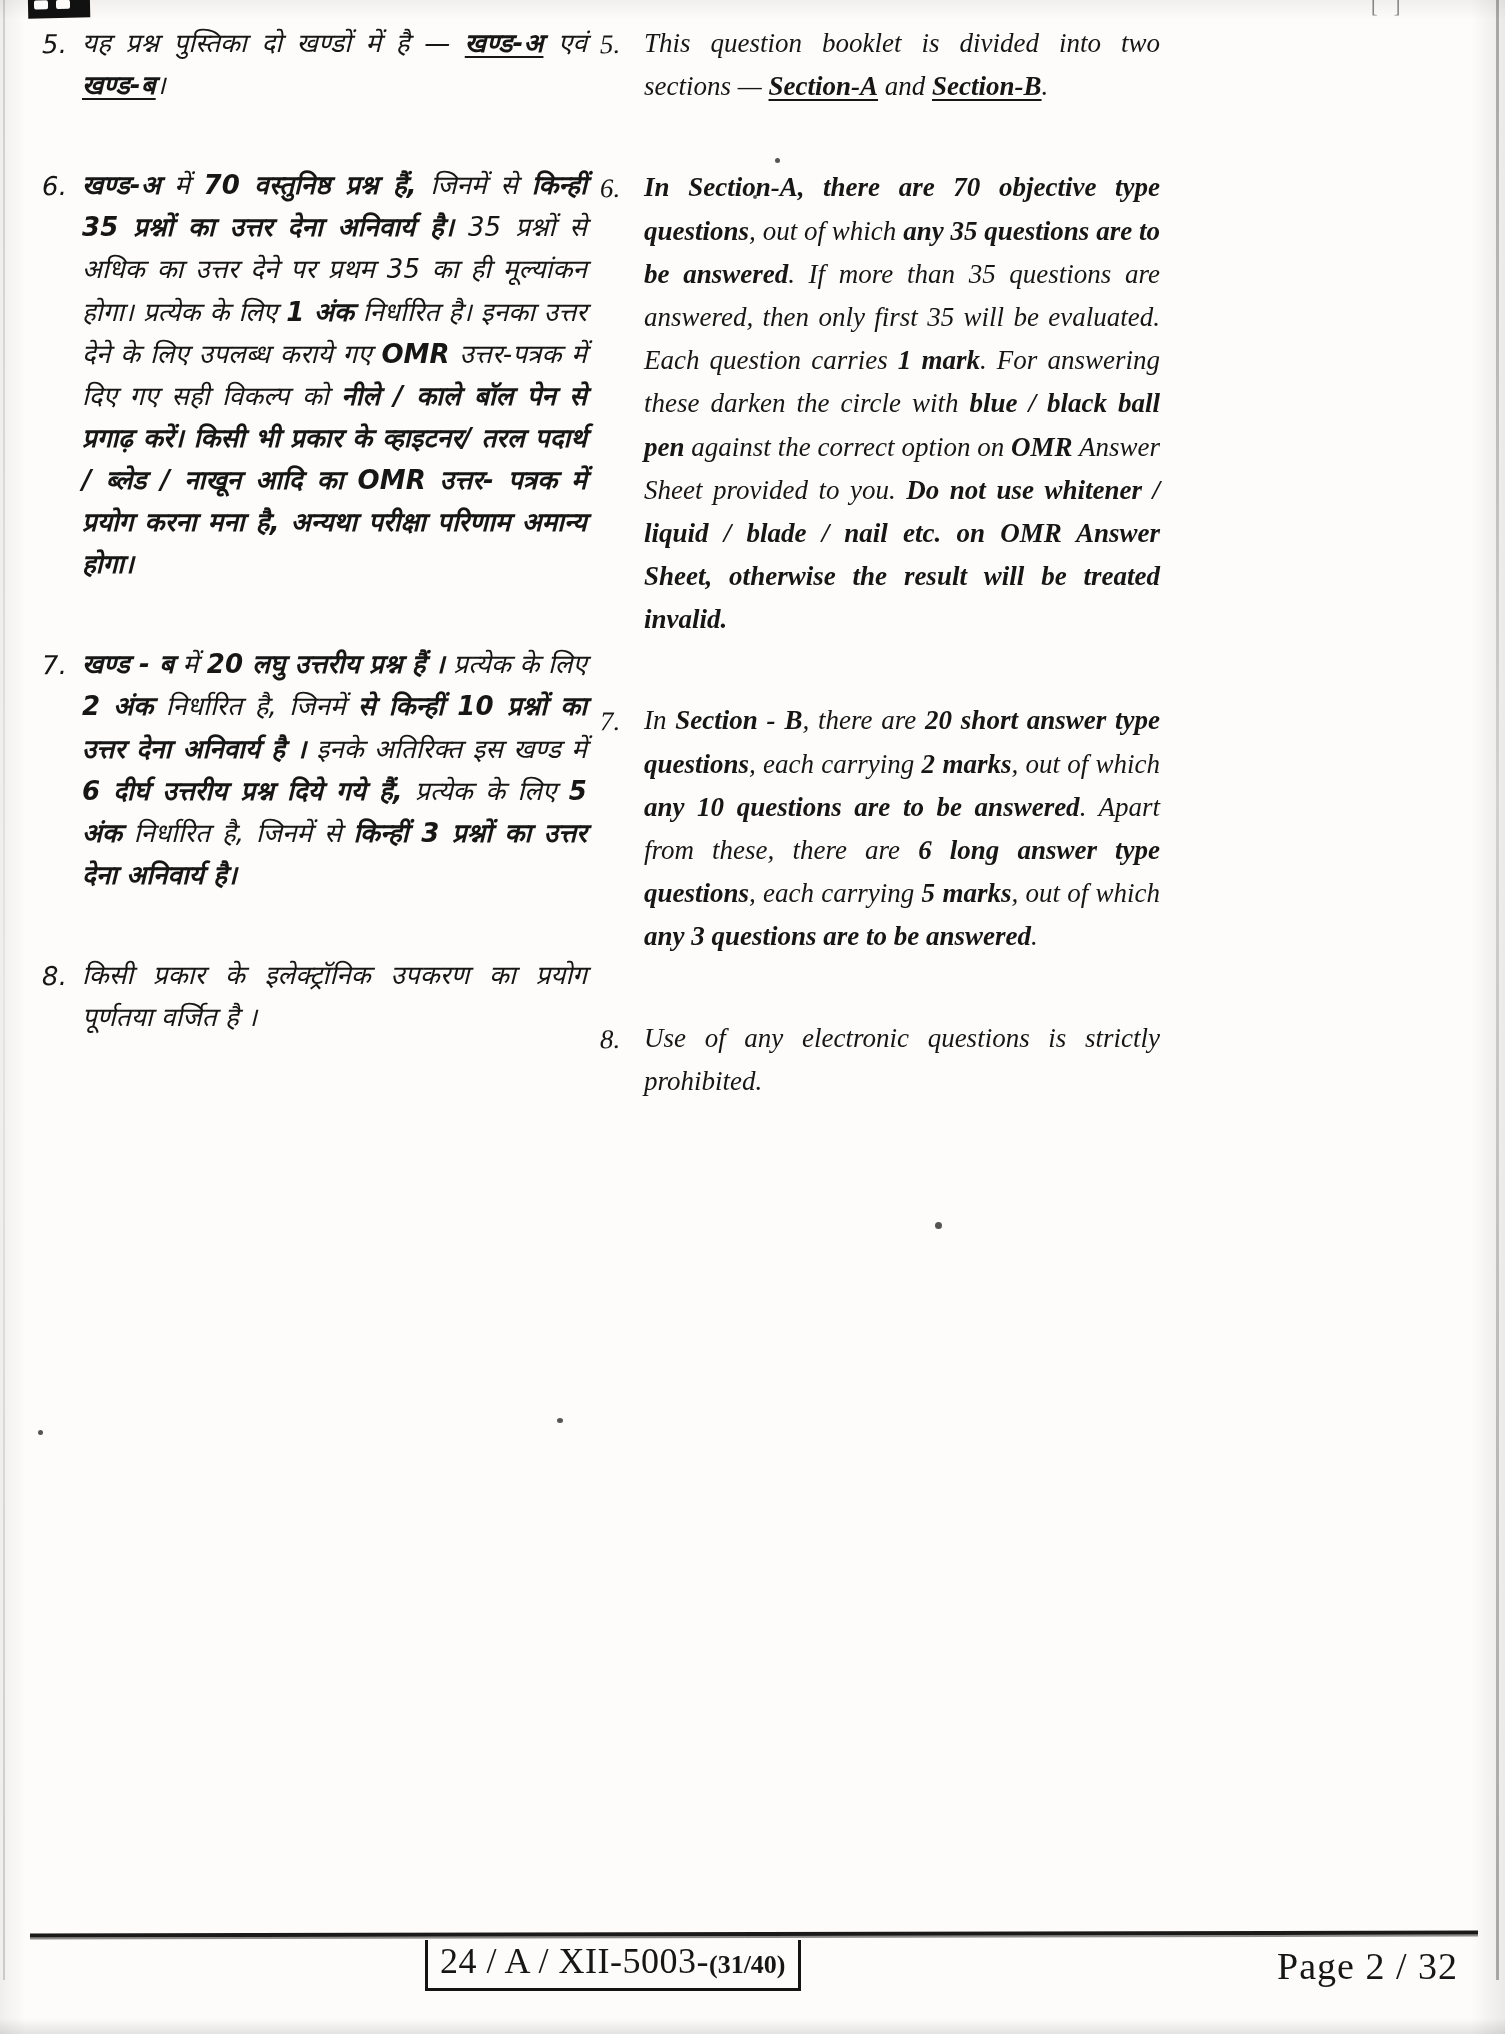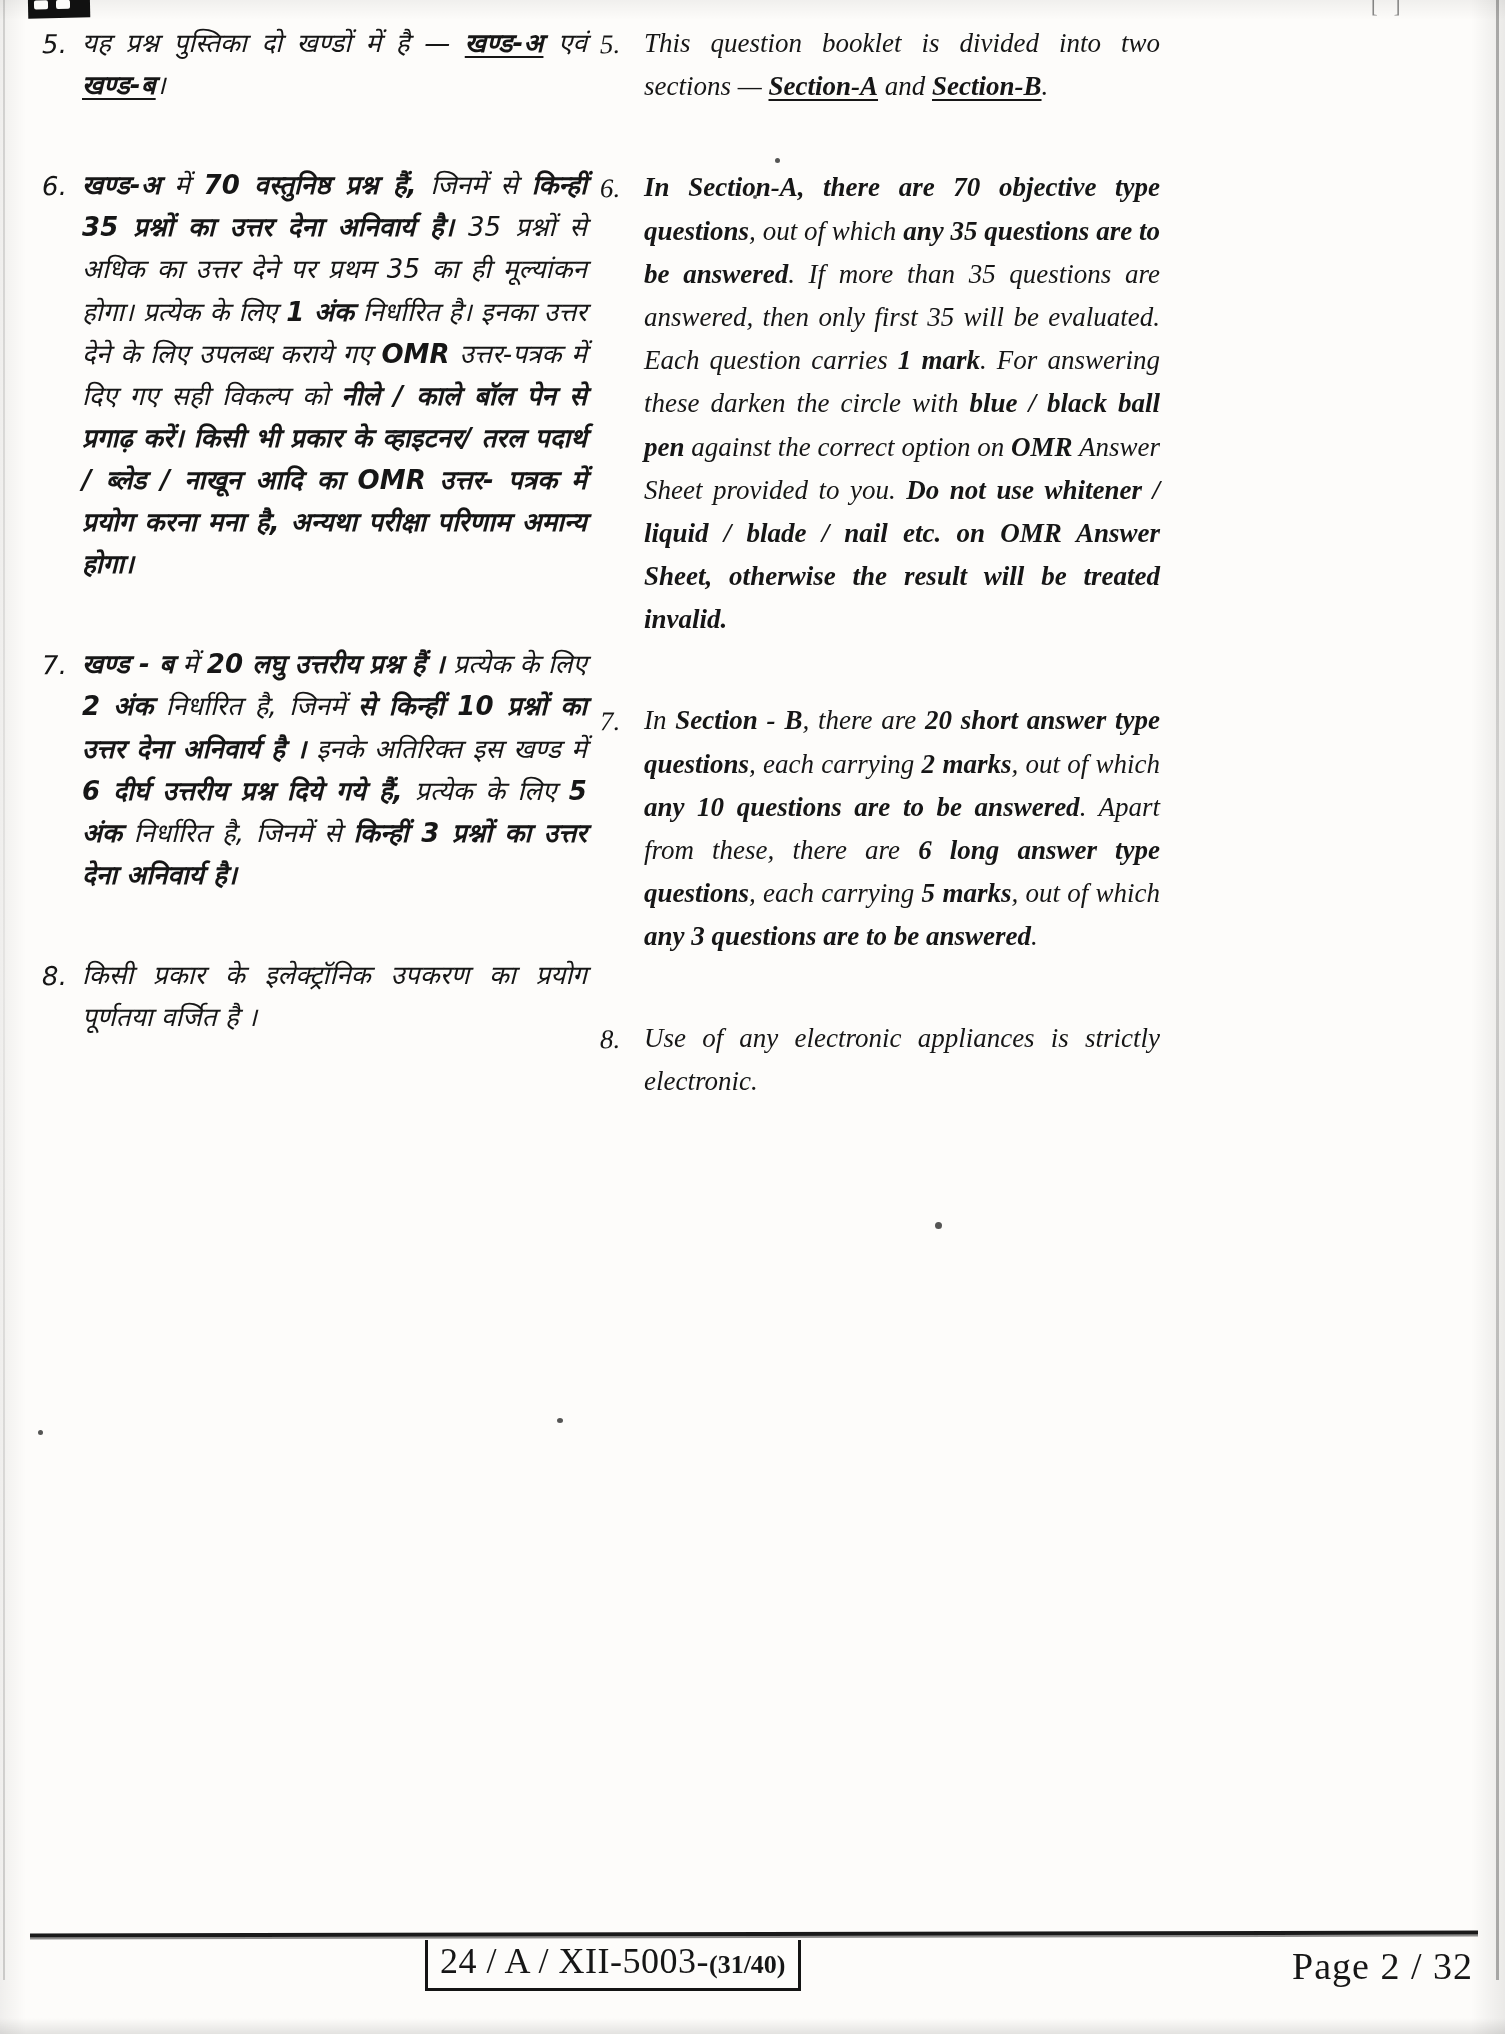--- a/index.html
+++ b/index.html
@@ -176,21 +176,21 @@
     letter-spacing: .5px;
     white-space: nowrap;
   }
   .booklet-code .sub {
     font-size: 26px;
     font-weight: 700;
     letter-spacing: 0;
   }
   .page-no {
     position: absolute;
-    right: 32px;
+    right: 47px;
     top: 30px;
     font-family: "Liberation Serif", "DejaVu Serif", serif;
     font-size: 38px;
     letter-spacing: 1px;
     white-space: nowrap;
   }
   .footer-bottom-fade {
     position: absolute;
     left: 0;
     bottom: 0;
@@ -265,21 +265,21 @@
 
       <div class="item">
         <div class="num num-en en">7.</div>
         <div class="body-txt en"><span>In </span><span style="font-weight: 700;">Section - B</span><span>, there are </span><span style="font-weight: 700;">20 short answer type questions</span><span>, each carrying </span><span style="font-weight: 700;">2 marks</span><span>, out of which </span><span style="font-weight: 700;">any 10 questions are to be answered</span><span>. Apart from these, there are </span><span style="font-weight: 700;">6 long answer type questions</span><span>, each carrying </span><span style="font-weight: 700;">5 marks</span><span>, out of which </span><span style="font-weight: 700;">any 3 questions are to be answered</span><span>.</span></div>
       </div>
 
       <div class="gap-md"></div>
 
       <div class="item">
         <div class="num num-en en">8.</div>
-        <div class="body-txt en"><span>Use of any electronic appliances is strictly electronic.</span></div>
+        <div class="body-txt en"><span>Use of any electronic questions is strictly prohibited.</span></div>
       </div>
 
     </div>
 
   </div>
 
   <div class="footer">
     <div class="footer-rule"></div>
     <div class="footer-rule thin"></div>
 

